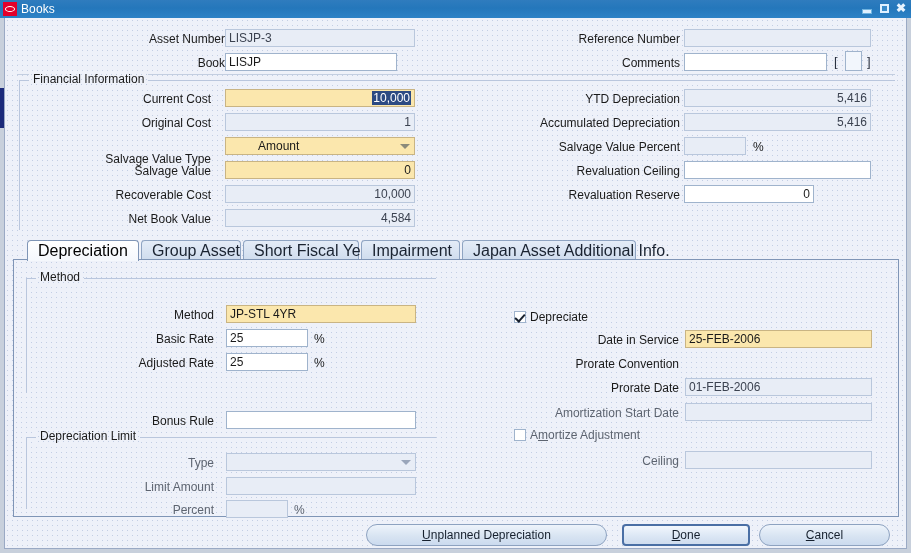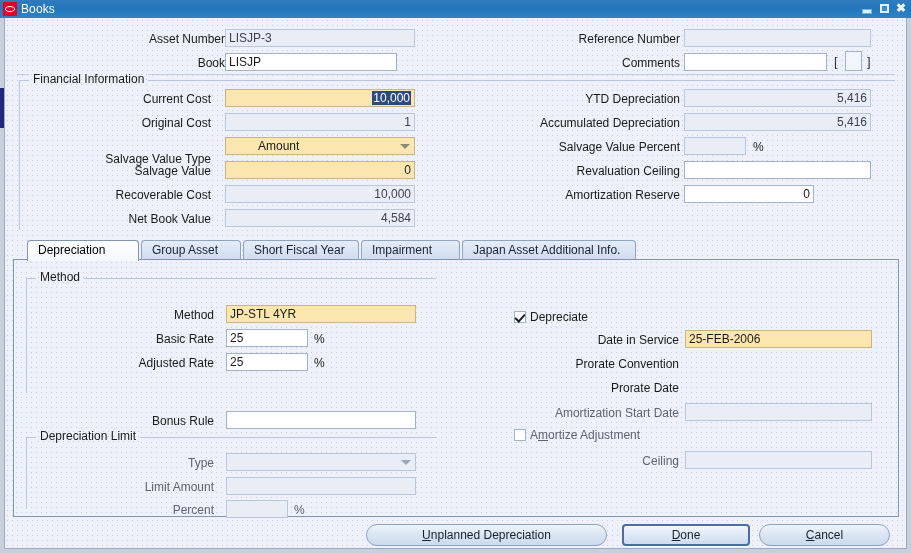--- a/index.html
+++ b/index.html
@@ -194,21 +194,21 @@
     position: absolute;
     left: 8px; top: 222px;
     width: 886px; height: 20px;
   }
   .tab {
     position: absolute; top: 0;
     height: 20px;
     box-sizing: border-box;
     padding: 0 10px;
     line-height: 19px;
-    font-size: 12px;
+    font-size: 16px;
     border: 1px solid #8fa4c2;
     border-bottom: none;
     border-radius: 4px 4px 0 0;
     background: linear-gradient(to bottom, #e4ecf7 0%, #cfdcee 100%);
     color: #1a2331;
     white-space: nowrap;
   }
   .tab.active {
     background: linear-gradient(to bottom, #ffffff 0%, #f4f7fc 100%);
     border-color: #7f95b6;
@@ -367,21 +367,21 @@
     <div class="lbl" style="left:455px; top:97px; width:220px;">Accumulated Depreciation</div>
     <div class="fld grey num" style="left:679px; top:95px; width:187px;">5,416</div>
 
     <div class="lbl" style="left:455px; top:121px; width:220px;">Salvage Value Percent</div>
     <div class="fld grey num" style="left:679px; top:119px; width:62px;"></div>
     <span class="pct" style="left:748px; top:121px;">%</span>
 
     <div class="lbl" style="left:455px; top:145px; width:220px;">Revaluation Ceiling</div>
     <div class="fld white num" style="left:679px; top:143px; width:187px;"></div>
 
-    <div class="lbl" style="left:455px; top:169px; width:220px;">Amortization Reserve</div>
+    <div class="lbl" style="left:455px; top:169px; width:220px;">Revaluation Reserve</div>
     <div class="fld white num" style="left:679px; top:167px; width:130px;">0</div>
 
     <div id="tabstrip">
       <div class="tab active" style="left:14px; width:112px;">Depreciation</div>
       <div class="tab" style="left:128px; width:100px;">Group Asset</div>
       <div class="tab" style="left:230px; width:116px;">Short Fiscal Year</div>
       <div class="tab" style="left:348px; width:99px;">Impairment</div>
       <div class="tab" style="left:449px; width:174px;">Japan Asset Additional Info.</div>
     </div>
 
@@ -431,20 +431,21 @@
           <span class="cbx checked"></span>
           <span class="cbx-label">Depreciate</span>
         </div>
 
         <div class="lbl" style="left:500px; top:72px; width:165px;">Date in Service</div>
         <div class="fld yellow" style="left:671px; top:70px; width:187px;">25-FEB-2006</div>
 
         <div class="lbl" style="left:500px; top:96px; width:165px;">Prorate Convention</div>
 
         <div class="lbl" style="left:500px; top:120px; width:165px;">Prorate Date</div>
+        <div class="fld grey" style="left:671px; top:118px; width:187px;">01-FEB-2006</div>
 
         <div class="lbl dim" style="left:500px; top:145px; width:165px;">Amortization Start Date</div>
         <div class="fld grey" style="left:671px; top:143px; width:187px;"></div>
 
         <div class="cbx-row" style="left:500px; top:168px;">
           <span class="cbx"></span>
           <span class="cbx-label dim"><span>A</span><span class="mn">m</span><span>ortize Adjustment</span></span>
         </div>
 
         <div class="lbl dim" style="left:500px; top:193px; width:165px;">Ceiling</div>

